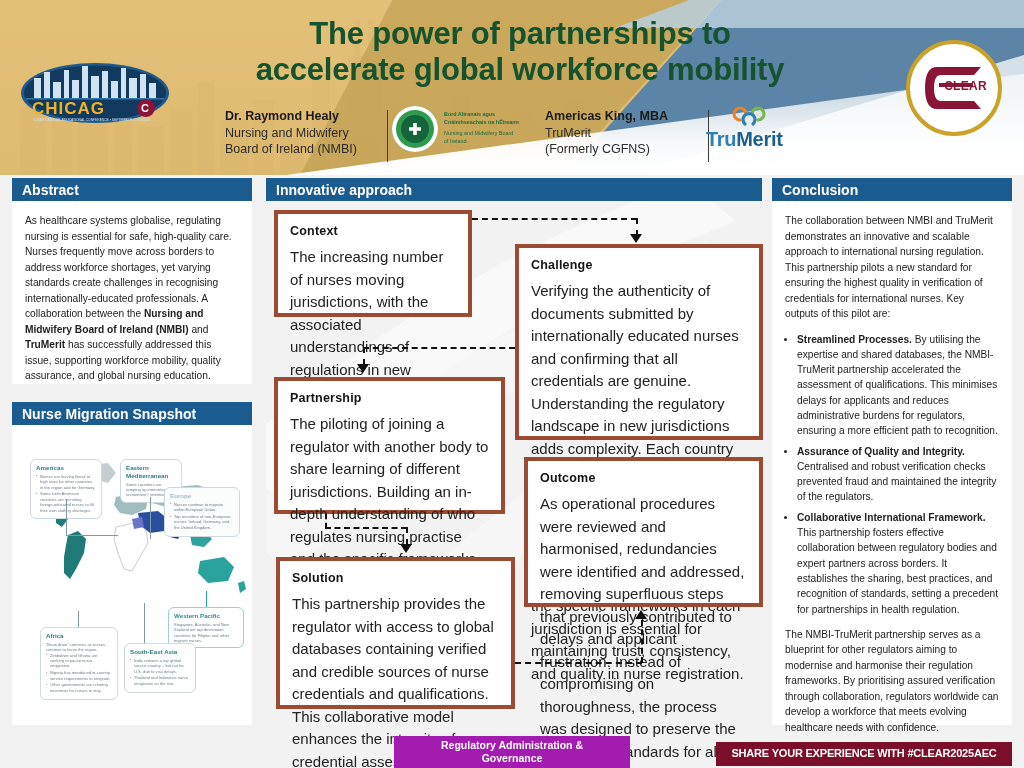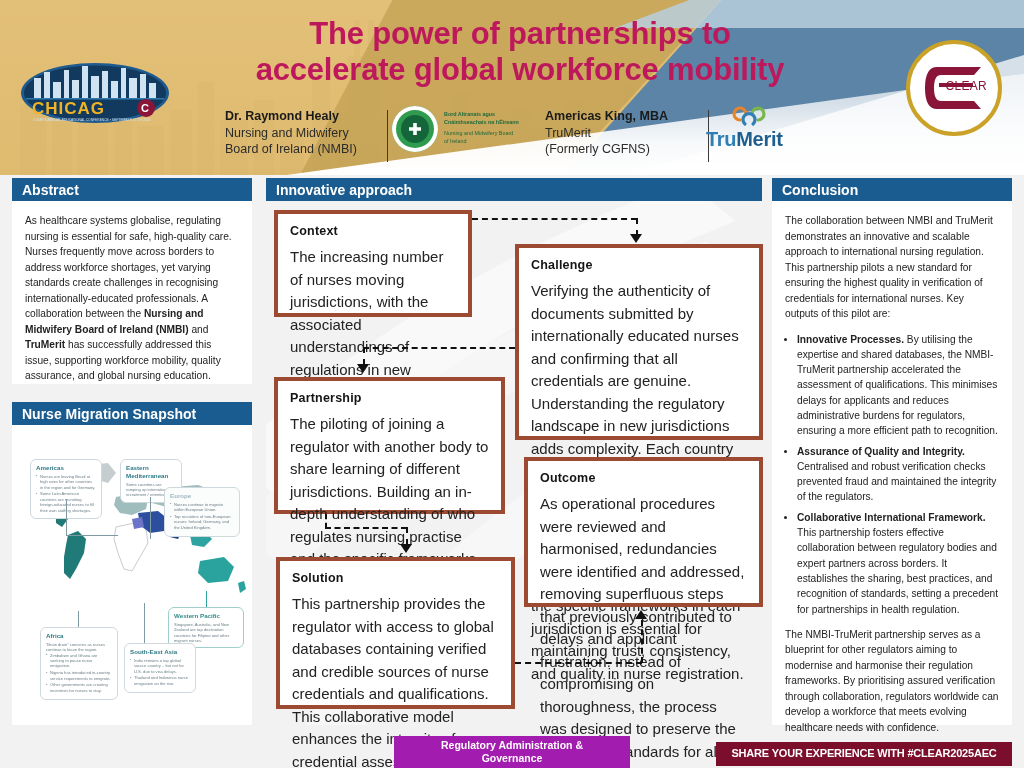--- a/index.html
+++ b/index.html
@@ -49,21 +49,21 @@
   .hdr-white-wedge2 {
     position: absolute; left: 360px; bottom: 0; width: 664px; height: 120px;
     background: rgba(255,255,255,.75);
     clip-path: polygon(0 100%, 100% 100%, 100% 0, 40% 100%);
   }
 
   .poster-title {
     position: absolute; left: 180px; top: 16px; width: 680px;
     text-align: center;
     font-size: 31px; font-weight: bold; line-height: 1.16;
-    color: #be185d; letter-spacing: -.2px;
+    color: #14532d; letter-spacing: -.2px;
   }
 
   .authors { position: absolute; left: 225px; top: 108px; width: 600px; height: 60px; }
   .author-block { position: absolute; top: 0; }
   .author-a { left: 0; }
   .author-b { left: 320px; }
   .author-name { font-size: 12.5px; font-weight: bold; color: #1a1a1a; line-height: 1.33; }
   .author-line { font-size: 12.5px; color: #2b2b2b; line-height: 1.33; }
   .author-div {
     position: absolute; top: 2px; width: 1px; height: 52px; background: #3b3b3b;
@@ -98,21 +98,21 @@
   
   .clear-seal {
     position: absolute; right: 22px; top: 40px; width: 96px; height: 96px; border-radius: 50%;
     background: #ffffff; border: 4px solid #c9a227;
     display: flex; align-items: center; justify-content: center;
   }
   .clear-c {
     position: relative; width: 70px; height: 58px;
   }
   .clear-label {
-    position: absolute; right: 2px; top: 20px; font-size: 12px; font-weight: normal; color: #8a1538;
+    position: absolute; right: 2px; top: 20px; font-size: 12px; font-weight: bold; color: #8a1538;
     letter-spacing: .3px;
   }
 
   
   .sec-head {
     position: absolute; background: #1a5c8f; color: #fff;
     font-size: 14px; font-weight: bold; padding: 5px 10px; height: 23px;
     display: flex; align-items: center;
   }
   .panel { position: absolute; background: #ffffff; }
@@ -484,21 +484,21 @@
   <div class="conn conn-h" style="left:515px;top:662px;width:127px;"></div>
   <div class="conn conn-v" style="left:641px;top:620px;height:43px;"></div>
   <div class="arrow-up" style="left:635px;top:610px;"></div>
 
   <div class="sec-head" id="conclusion-head">
     <span>Conclusion</span>
   </div>
   <div class="panel" id="conclusion-panel">
     <p class="body-text">The collaboration between NMBI and TruMerit demonstrates an innovative and scalable approach to international nursing regulation. This partnership pilots a new standard for ensuring the highest quality in verification of credentials for international nurses. Key outputs of this pilot are:</p>
     <ul class="concl-list">
-      <li><b>Innovative Processes.</b><span> By utilising the expertise and shared databases, the NMBI-TruMerit partnership accelerated the assessment of qualifications. This minimises delays for applicants and reduces administrative burdens for regulators, ensuring a more efficient path to recognition.</span></li>
+      <li><b>Streamlined Processes.</b><span> By utilising the expertise and shared databases, the NMBI-TruMerit partnership accelerated the assessment of qualifications. This minimises delays for applicants and reduces administrative burdens for regulators, ensuring a more efficient path to recognition.</span></li>
       <li><b>Assurance of Quality and Integrity.</b><span> Centralised and robust verification checks prevented fraud and maintained the integrity of the regulators.</span></li>
       <li><b>Collaborative International Framework.</b><span> This partnership fosters effective collaboration between regulatory bodies and expert partners across borders. It establishes the sharing, best practices, and recognition of standards, setting a precedent for partnerships in health regulation.</span></li>
     </ul>
     <p class="body-text">The NMBI-TruMerit partnership serves as a blueprint for other regulators aiming to modernise and harmonise their regulation frameworks. By prioritising assured verification through collaboration, regulators worldwide can develop a workforce that meets evolving healthcare needs with confidence.</p>
   </div>
 
   <div class="footer-bar" id="footer-center">
     <div>
       <div>Regulatory Administration &amp;</div>
       <div>Governance</div>

